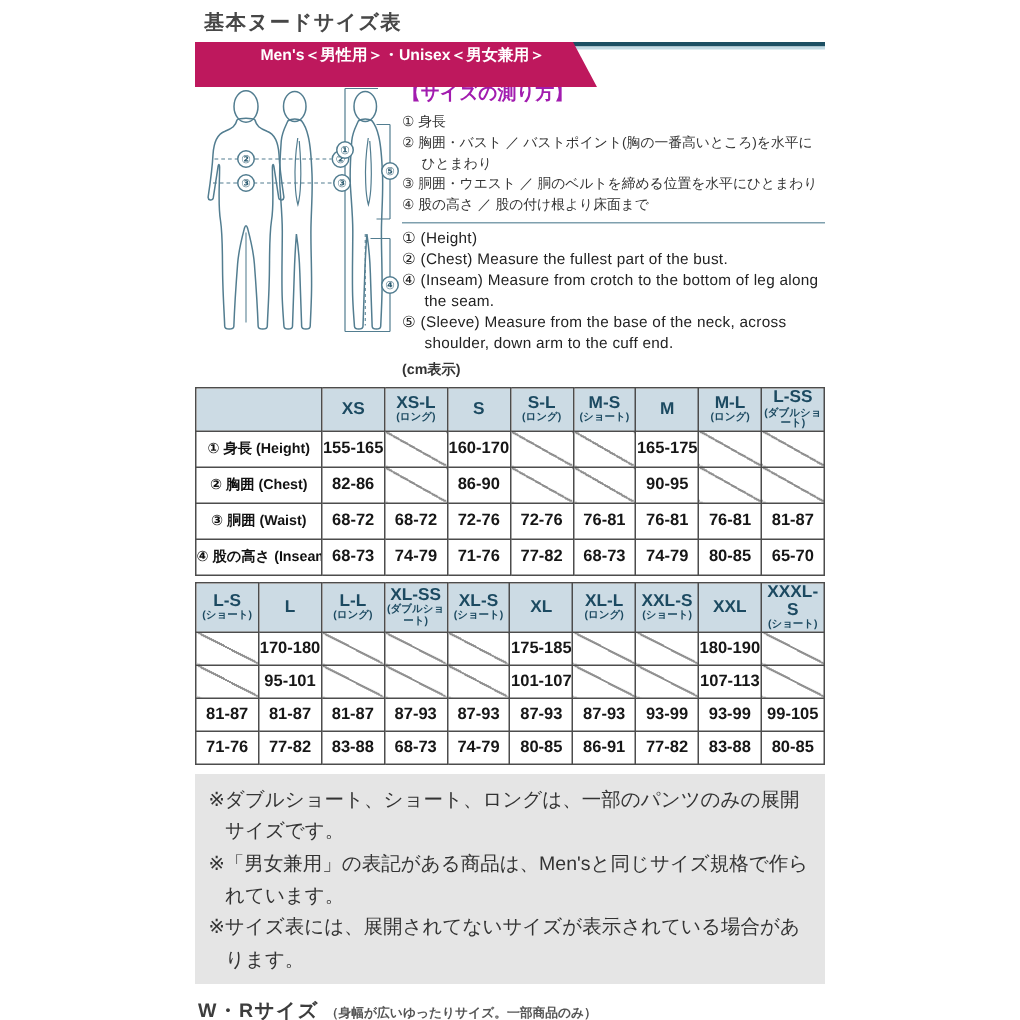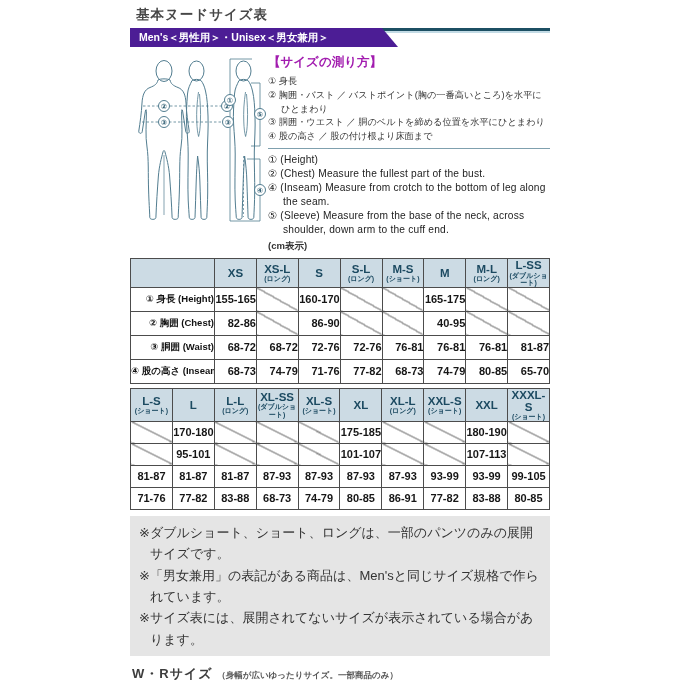--- a/index.html
+++ b/index.html
@@ -5,44 +5,44 @@
   html,body{margin:0;padding:0;background:#fff;}
   body{width:680px;height:680px;overflow:hidden;
        font-family:"Liberation Sans","DejaVu Sans",sans-serif;color:#2b2b2b;}
   .page{width:420px;margin:0 auto;padding-top:4px;}
 
   
   .title{font-size:13.5px;font-weight:bold;color:#474747;letter-spacing:1px;margin:2px 0 4px 6px;}
   .banner{position:relative;height:19px;margin-bottom:5px;}
   .banner-rule{position:absolute;top:0;left:0;width:100%;height:3px;background:#1c4f63;}
   .banner-rule2{position:absolute;top:3px;left:0;width:100%;height:2px;background:#c3dbe5;}
-  .banner-tab{position:absolute;top:0;left:0;width:268px;height:19px;background:#4c1d95;z-index:1;
+  .banner-tab{position:absolute;top:0;left:0;width:268px;height:30px;background:#be185d;z-index:1;
               clip-path:polygon(0 0,calc(100% - 16px) 0,100% 100%,0 100%);
-              color:#fff;font-size:10.5px;font-weight:bold;line-height:19px;padding-left:9px;box-sizing:border-box;}
+              color:#fff;font-size:10.5px;font-weight:bold;line-height:19px;padding-left:9px;box-sizing:border-box;text-align:center;}
 
   
   .measure{display:flex;margin-bottom:5px;}
   .figures{width:136px;flex:0 0 136px;}
   .inst{flex:1;padding-left:2px;}
   .inst h2{font-size:12.5px;margin:2px 0 4px 0;color:#a21caf;}
   ul.plain{list-style:none;margin:0;padding:0;}
   .jp-list li{font-size:9.2px;color:#333;line-height:1.5;padding-left:13px;text-indent:-13px;}
   .divider{border:none;border-top:1px solid #7fa0ae;margin:4px 0 4px 0;}
   .en-list li{font-size:10.2px;color:#222;line-height:1.38;padding-left:15px;text-indent:-15px;letter-spacing:.2px;}
   .cm-note{text-align:left;font-size:9.5px;color:#333;margin-top:3px;padding-right:2px;font-weight:bold;}
 
   
   table.sizes{border-collapse:collapse;table-layout:fixed;width:100%;}
   table.sizes th,table.sizes td{border:1px solid #4c4c4c;padding:0;text-align:center;overflow:hidden;}
   table.sizes th.colhead,table.sizes th.corner{background:#ccdbe4;color:#1c4a61;}
   .h-main{font-size:11.5px;font-weight:bold;line-height:1.05;}
   .h-sub{font-size:7px;font-weight:bold;line-height:1.1;}
   table.t1{margin-top:3px;}
   table.t1 th.colhead,table.t1 th.corner{height:21px;}
-  table.t1 td,table.t1 th.rowlabel{height:23px;text-align:right;}
+  table.t1 td,table.t1 th.rowlabel{height:23px;}
   table.t2{margin-top:4px;}
   table.t2 th.colhead{height:25px;}
   table.t2 td{height:21px;}
   th.rowlabel{background:#fff;font-size:9.5px;text-align:left;padding-left:3px;white-space:nowrap;color:#111;}
   td.cell{font-size:11px;font-weight:600;color:#161616;background:#fff;white-space:nowrap;}
   td.cell.diag{background-image:linear-gradient(to top right,transparent calc(50% - .7px),#8f8f8f calc(50% - .7px),#8f8f8f calc(50% + .7px),transparent calc(50% + .7px));}
   col.labelcol{width:84px;}
 
   
   .notebox{background:#e5e5e5;margin-top:6px;padding:6px 9px;}
@@ -196,21 +196,21 @@
             <td class="cell diag"></td>
             <td class="cell diag"></td>
           </tr>
           <tr>
             <th class="rowlabel">② 胸囲 (Chest)</th>
             <td class="cell">82-86</td>
             <td class="cell diag"></td>
             <td class="cell">86-90</td>
             <td class="cell diag"></td>
             <td class="cell diag"></td>
-            <td class="cell">40-95</td>
+            <td class="cell">90-95</td>
             <td class="cell diag"></td>
             <td class="cell diag"></td>
           </tr>
           <tr>
             <th class="rowlabel">③ 胴囲 (Waist)</th>
             <td class="cell">68-72</td>
             <td class="cell">68-72</td>
             <td class="cell">72-76</td>
             <td class="cell">72-76</td>
             <td class="cell">76-81</td>

